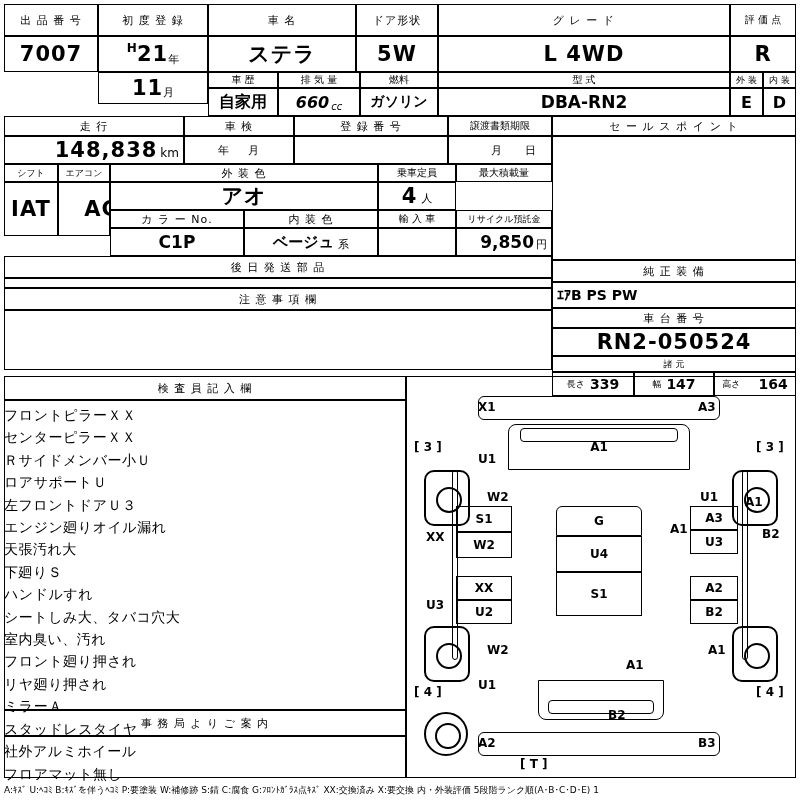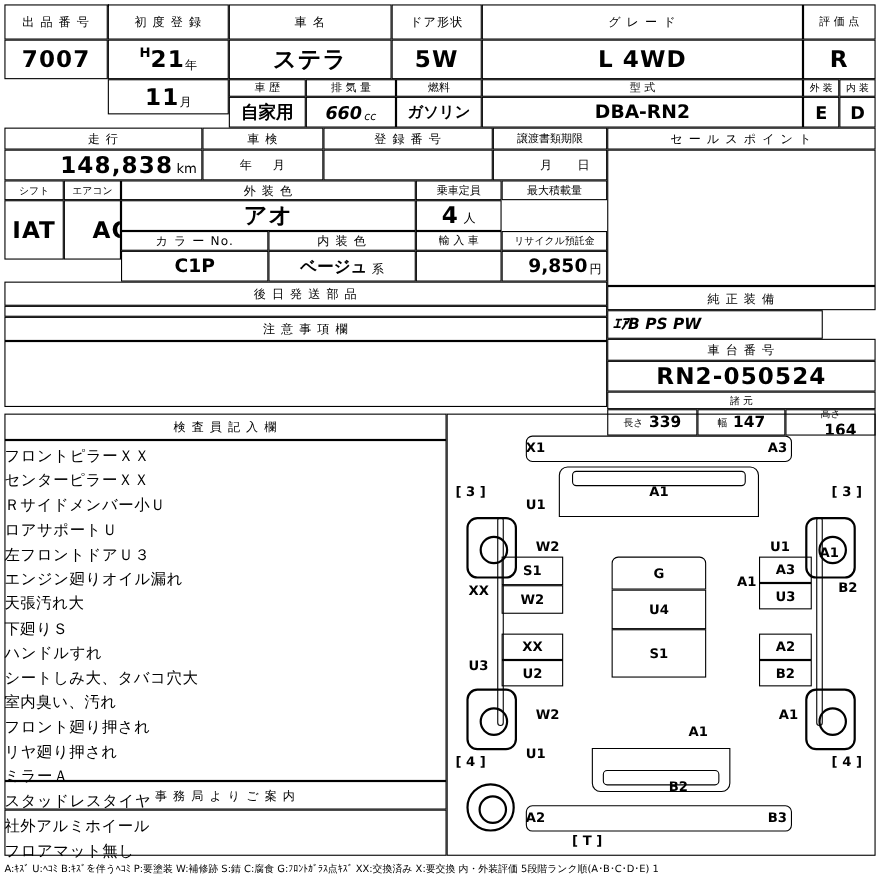--- a/index.html
+++ b/index.html
@@ -217,21 +217,21 @@
   </div>
 
   <div class="bx" style="left:4px;top:256px;width:548px;height:22px;">
     <span class="lbl">後 日 発 送 部 品</span>
   </div>
   <div class="bx" style="left:4px;top:278px;width:548px;height:10px;"></div>
 
   <div class="bx" style="left:552px;top:260px;width:244px;height:22px;">
     <span class="lbl">純 正 装 備</span>
   </div>
-  <div class="bx lt" style="left:552px;top:282px;width:196px;height:26px;font-style:italic;">
+  <div class="bx lt" style="left:552px;top:282px;width:244px;height:26px;">
     <span class="val-m" style="font-size:14px;">ｴｱB PS PW</span>
   </div>
 
   <div class="bx" style="left:4px;top:288px;width:548px;height:22px;">
     <span class="lbl">注 意 事 項 欄</span>
   </div>
   <div class="bx" style="left:4px;top:310px;width:548px;height:60px;"></div>
 
   <div class="bx" style="left:552px;top:308px;width:244px;height:20px;">
     <span class="lbl">車 台 番 号</span>
@@ -243,21 +243,21 @@
     <span class="lbl-s" style="font-size:9px;">諸 元</span>
   </div>
   <div class="bx" style="left:552px;top:372px;width:82px;height:24px;">
     <span class="lbl-s" style="font-size:9px;">長さ</span>
     <span class="val-m" style="font-size:14px;margin-left:5px;">339</span>
   </div>
   <div class="bx" style="left:634px;top:372px;width:80px;height:24px;">
     <span class="lbl-s" style="font-size:9px;">幅</span>
     <span class="val-m" style="font-size:14px;margin-left:5px;">147</span>
   </div>
-  <div class="bx" style="left:714px;top:372px;width:82px;height:24px;flex-direction:column;">
+  <div class="bx" style="left:714px;top:372px;width:82px;height:24px;">
     <span class="lbl-s" style="font-size:9px;">高さ</span>
     <span class="val-m" style="font-size:14px;margin-left:18px;">164</span>
   </div>
 
   <div class="bx" style="left:4px;top:376px;width:402px;height:24px;">
     <span class="lbl">検 査 員 記 入 欄</span>
   </div>
   <div class="bx" style="left:4px;top:400px;width:402px;height:310px;"></div>
   <div id="notes">
       <div>フロントピラーＸＸ</div>

